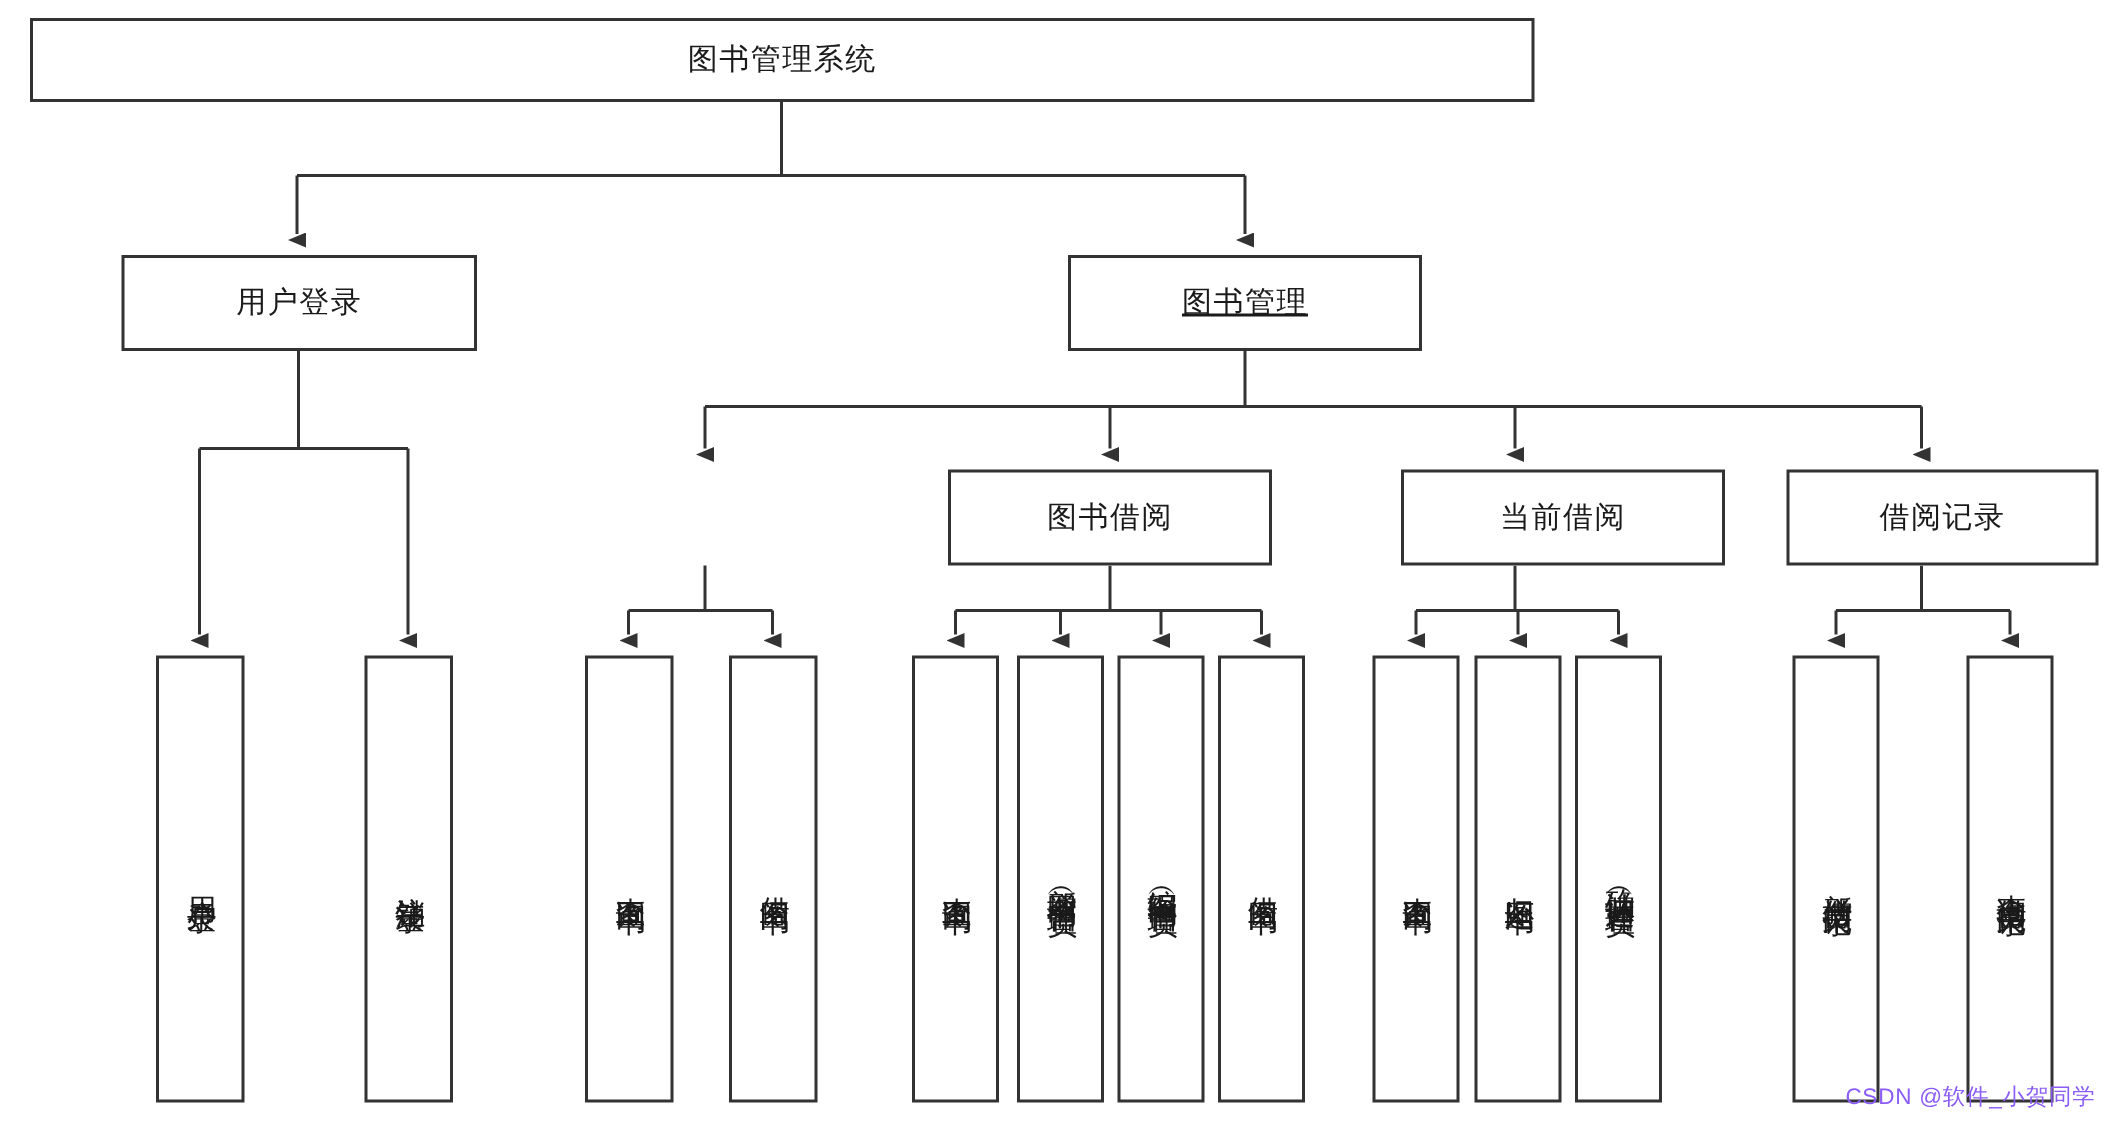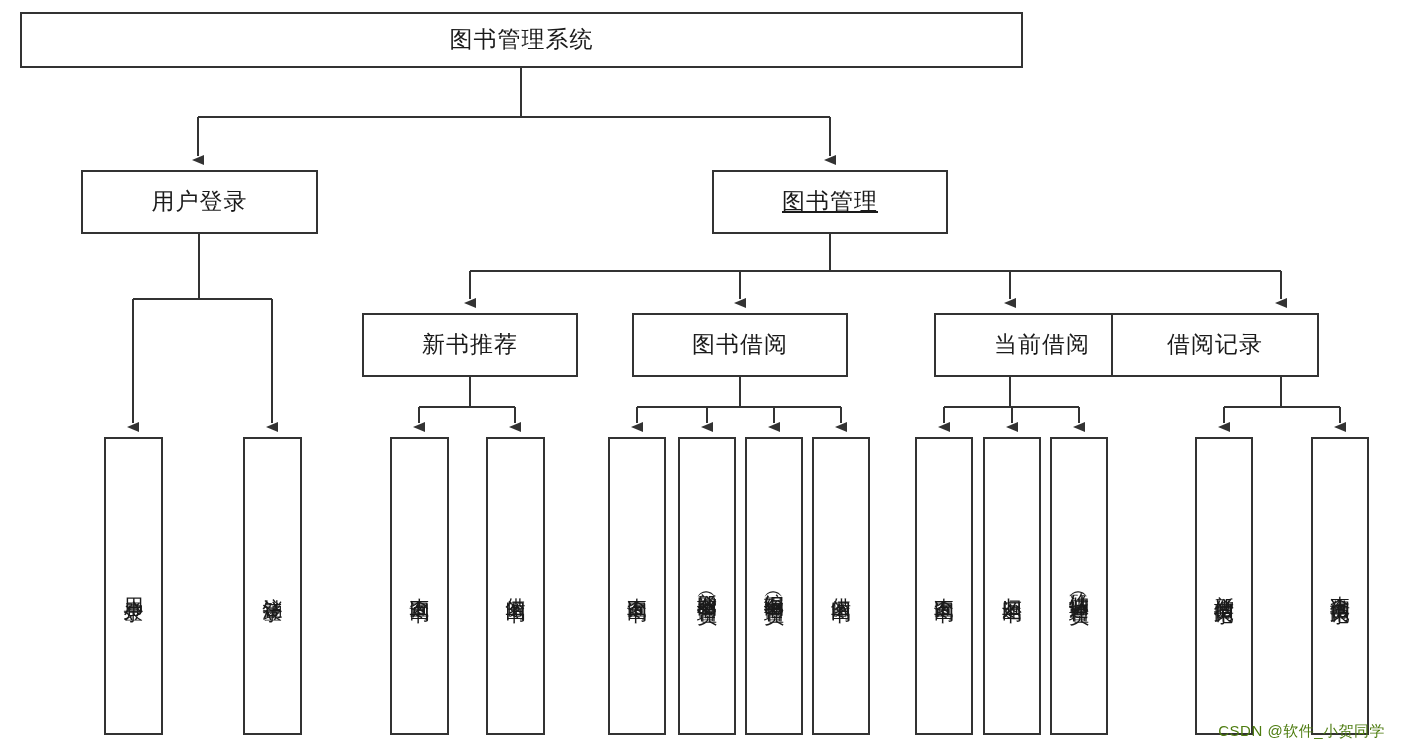--- a/index.html
+++ b/index.html
@@ -21,21 +21,21 @@
     position: absolute;
     box-sizing: border-box;
     border: 2px solid #333333;
     background: #ffffff;
     display: flex;
     align-items: center;
     justify-content: center;
     color: #1a1a1a;
   }
   .node.horiz {
-    font-size: 23px;
+    font-size: 20px;
     letter-spacing: 1px;
     line-height: 1.2;
   }
   .node.vert {
     writing-mode: vertical-rl;
     text-orientation: upright;
     font-size: 20px;
     line-height: 1.25;
     letter-spacing: 2px;
     padding: 4px 0;
@@ -60,24 +60,24 @@
     stroke: #333333;
     stroke-width: 2;
     fill: none;
   }
   .arrow-head {
     fill: #333333;
     stroke: none;
   }
   #watermark {
     position: absolute;
-    right: 20px;
+    right: 8px;
     bottom: 6px;
     font-size: 15px;
-    color: #4d7c0f;
+    color: #8b5cf6;
     white-space: nowrap;
     letter-spacing: 0.5px;
   }
 </style>
 </head>
 <body>
 
 <div id="canvas">
 
   <svg class="edges" viewBox="0 0 1405 747">
@@ -126,24 +126,23 @@
     <path class="edge-line" d="M 1224,407 L 1340,407"></path>
     <path class="edge-line" d="M 1224,407 L 1224,423" marker-end="url(#arrow)"></path>
     <path class="edge-line" d="M 1340,407 L 1340,423" marker-end="url(#arrow)"></path>
   </svg>
 
   <div class="node horiz" id="n-root" style="left: 20px; top: 12px; width: 1003px; height: 56px;">图书管理系统</div>
 
   <div class="node horiz" id="n-l2-0" style="left: 81px; top: 170px; width: 237px; height: 64px;">用户登录</div>
   <div class="node horiz" id="n-l2-1" style="left: 712px; top: 170px; width: 236px; height: 64px; text-decoration: underline;">图书管理</div>
 
-  <div class="node horiz" id="n-l3-0" style="left: 362px; top: 313px; width: 216px; height: 64px;">新书推荐</div>
   <div class="node horiz" id="n-l3-1" style="left: 632px; top: 313px; width: 216px; height: 64px; font-family: Liberation Serif, serif;">图书借阅</div>
   <div class="node horiz" id="n-l3-2" style="left: 934px; top: 313px; width: 216px; height: 64px;">当前借阅</div>
-  <div class="node horiz" id="n-l3-3" style="left: 1111px; top: 313px; width: 208px; height: 64px;">借阅记录</div>
+  <div class="node horiz" id="n-l3-3" style="left: 1191px; top: 313px; width: 208px; height: 64px;">借阅记录</div>
 
   <div class="node vert" id="n-leaf-0" style="left: 104px; top: 437px; width: 59px; height: 298px;">
       <span class="vlabel">用户登录</span>
     </div>
   <div class="node vert" id="n-leaf-1" style="left: 243px; top: 437px; width: 59px; height: 298px;">
       <span class="vlabel">注销登录</span>
     </div>
   <div class="node vert" id="n-leaf-2" style="left: 390px; top: 437px; width: 59px; height: 298px;">
       <span class="vlabel">查询图书</span>
     </div>

